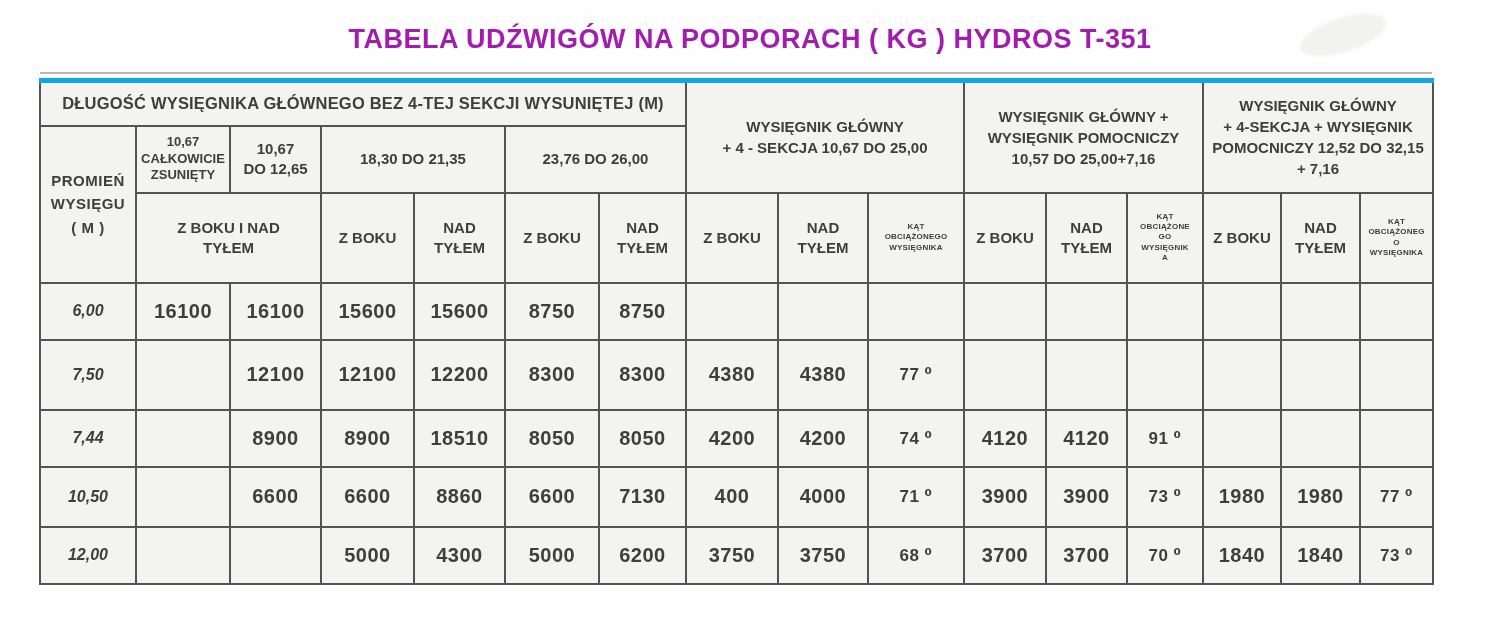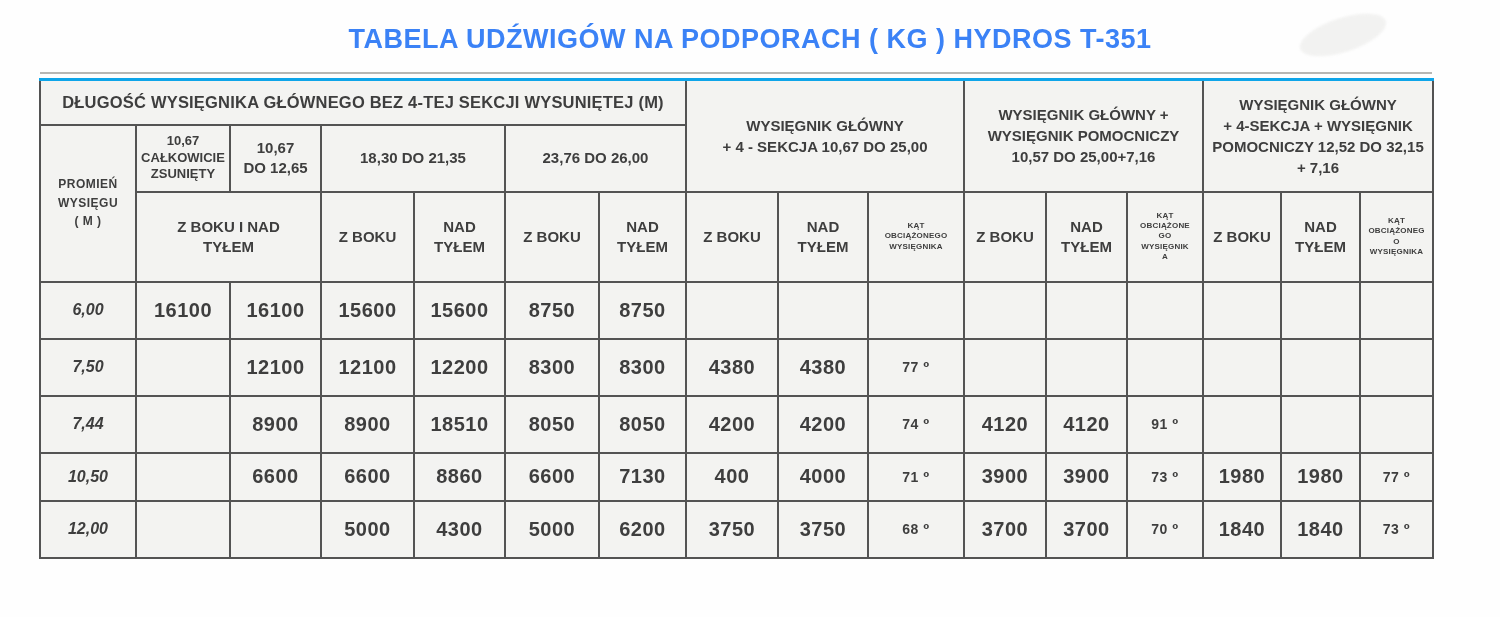--- a/index.html
+++ b/index.html
@@ -3,55 +3,55 @@
 <meta charset="utf-8">
 <style>
   html,body{margin:0;padding:0;}
   body{
     width:1500px;height:617px;background:#ffffff;overflow:hidden;
     font-family:"Liberation Sans","DejaVu Sans",sans-serif;
   }
   .page{position:relative;width:1500px;height:617px;background:#fefefe;}
   .title{
     position:absolute;top:24px;left:0;width:100%;text-align:center;
-    font-size:27px;font-weight:700;color:#3b82f6;letter-spacing:.5px;
+    font-size:27px;font-weight:700;color:#a21caf;letter-spacing:.5px;
     white-space:nowrap;
   }
   .topline{
     position:absolute;left:40px;top:72px;width:1392px;height:2px;background:#b7b7b4;
   }
   .smudge{
     position:absolute;left:1298px;top:18px;width:90px;height:34px;
     background:#e9e9e7;border-radius:50%;transform:rotate(-18deg);opacity:.55;filter:blur(1px);
   }
   table.cap{
     position:absolute;left:39px;top:78px;
     border-collapse:collapse;table-layout:fixed;
-    border-top:3px solid #0ea5e9;border-left:2px solid #4a4a4a;border-bottom:2px solid #4a4a4a;padding-left:44px;
+    border-top:5px solid #0ea5e9;border-left:2px solid #4a4a4a;border-bottom:2px solid #4a4a4a;padding-left:44px;
   }
   table.cap td{
     border:2px solid #535353;
     text-align:center;vertical-align:middle;padding:0 2px;
     background:#f3f3f1;color:#3e3e3e;font-weight:700;
     overflow:hidden;
   }
   td.lastcol{border-right:none;}
   td.thickL{border-left:3px solid #414141;}
   td.thickB{border-bottom:3px solid #414141;}
   .pre{white-space:pre-line;}
   .mainhdr{font-size:16.5px;letter-spacing:.2px;}
   .section{font-size:15px;line-height:1.4;}
   .range{font-size:15px;line-height:1.35;}
   .range.small{font-size:13px;line-height:1.3;}
-  .corner{color:#8c8c8c;font-size:12px;line-height:1.55;letter-spacing:.5px;}
+  .corner{color:#8c8c8c;font-size:15px;line-height:1.55;letter-spacing:.5px;}
   .colhdr{font-size:15px;line-height:1.3;}
   .anglehdr{font-size:8px;line-height:1.3;color:#8f8f8f;letter-spacing:.2px;}
   .radius{font-size:16px;background:#f6f6f4;font-style:italic;}
   .num{font-size:20px;letter-spacing:.5px;}
-  .deg{font-size:14px;letter-spacing:.5px;}
+  .deg{font-size:17px;letter-spacing:.5px;}
   td.sh{background:#e5e5e2;}
 </style>
 </head>
 <body>
 
 <div class="page">
   <div class="title">TABELA UDŹWIGÓW NA PODPORACH ( KG ) HYDROS T-351</div>
   <div class="smudge"></div>
   <div class="topline"></div>
 
@@ -146,21 +146,21 @@
       <td class="num"></td>
       <td class="deg"></td>
       <td class="num thickL"></td>
       <td class="num"></td>
       <td class="deg"></td>
       <td class="num thickL"></td>
       <td class="num"></td>
       <td class="deg lastcol"></td>
     </tr>
 
-    <tr style="height:57px">
+    <tr style="height:70px">
       <td class="radius">7,50</td>
       <td class="num"></td>
       <td class="num sh">12100</td>
       <td class="num thickL">12100</td>
       <td class="num sh">12200</td>
       <td class="num thickL">8300</td>
       <td class="num sh">8300</td>
       <td class="num thickL">4380</td>
       <td class="num sh">4380</td>
       <td class="deg">77 ⁰</td>
@@ -184,21 +184,21 @@
       <td class="num">4200</td>
       <td class="deg">74 ⁰</td>
       <td class="num thickL">4120</td>
       <td class="num">4120</td>
       <td class="deg">91 ⁰</td>
       <td class="num thickL"></td>
       <td class="num"></td>
       <td class="deg lastcol"></td>
     </tr>
 
-    <tr style="height:48px">
+    <tr style="height:60px">
       <td class="radius">10,50</td>
       <td class="num"></td>
       <td class="num sh">6600</td>
       <td class="num thickL">6600</td>
       <td class="num sh">8860</td>
       <td class="num thickL">6600</td>
       <td class="num sh">7130</td>
       <td class="num thickL">400</td>
       <td class="num sh">4000</td>
       <td class="deg">71 ⁰</td>

